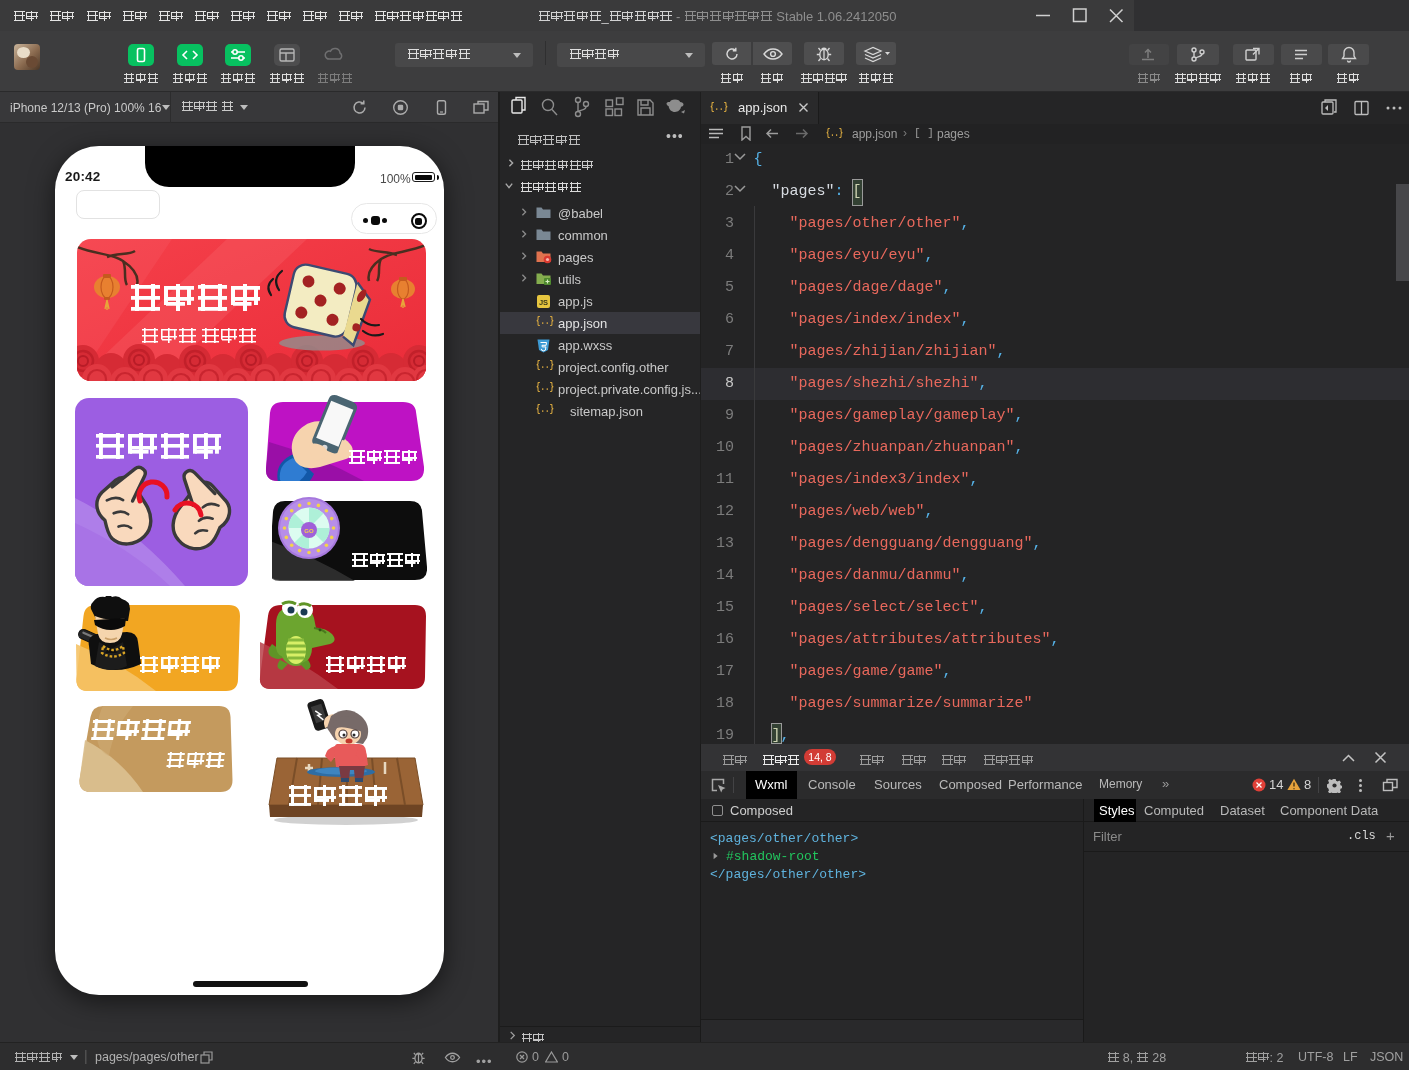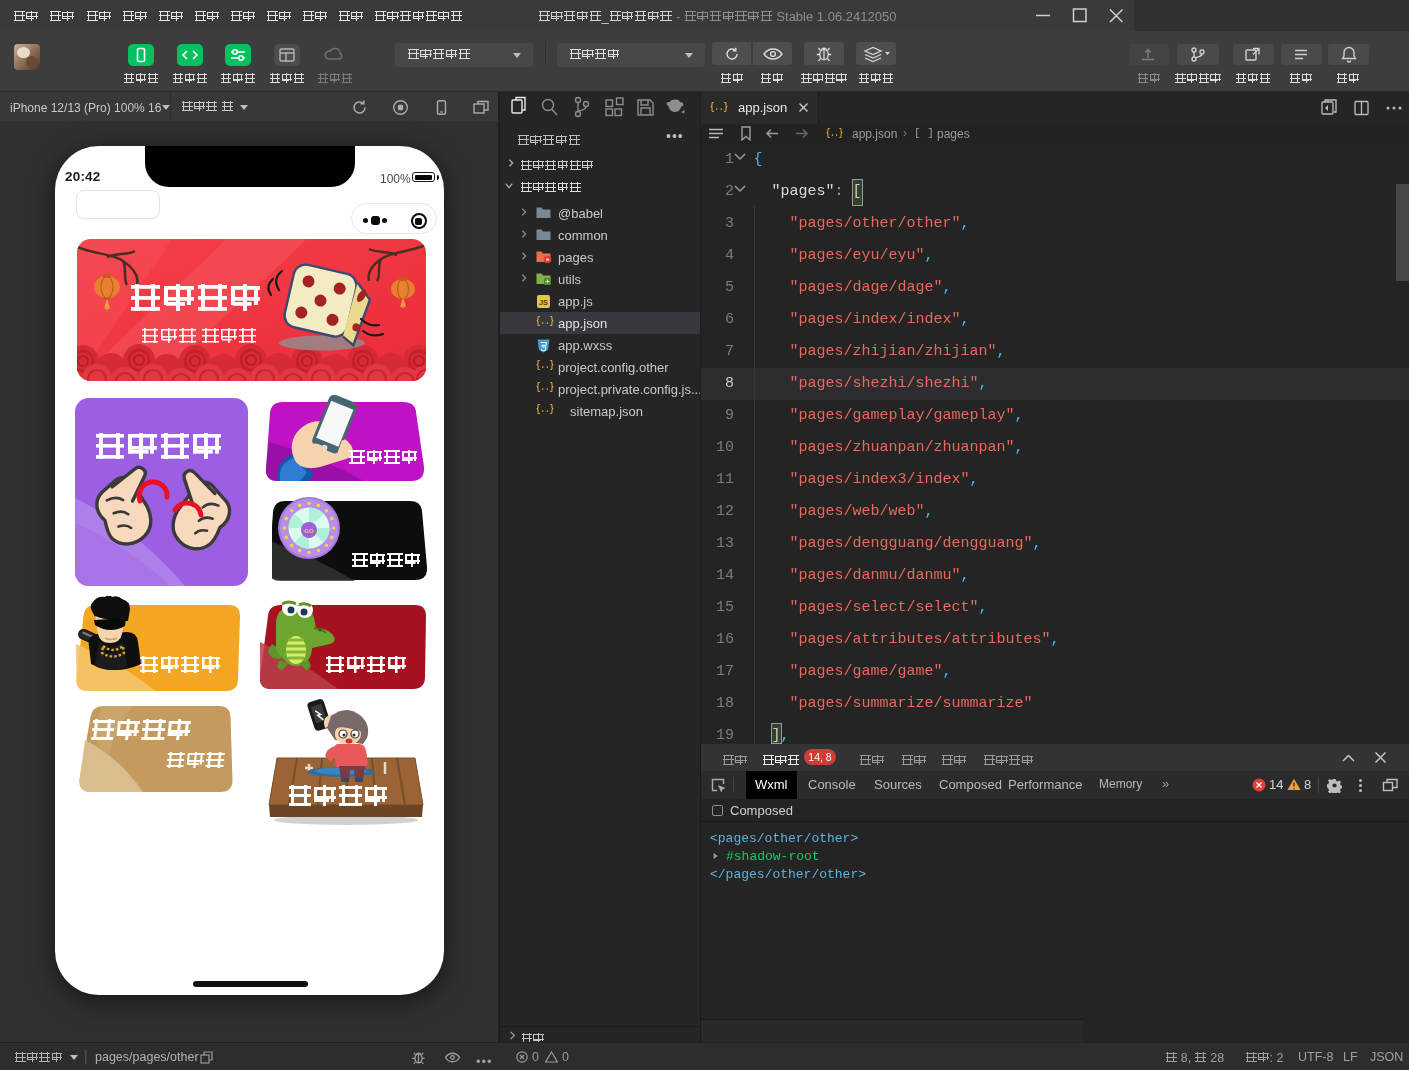--- a/index.html
+++ b/index.html
@@ -767,20 +767,32 @@
         </svg>
     <svg class="abs" style="left:681px;top:7px" width="17" height="15" viewBox="0 0 17 15">
           <rect x="1.5" y="4.5" width="9" height="8" fill="none" stroke="#bdbdbd" stroke-width="1.4"></rect>
           <path d="M5 4.5V1.5h10v8h-4" fill="none" stroke="#bdbdbd" stroke-width="1.4"></path>
         </svg>
   </div>
   <div class="abs" style="left:0;top:55px;width:709px;height:23px;border-bottom:1px solid #1a1a1a">
     <div class="abs" style="left:11px;top:6px;width:11px;height:11px;border:1px solid #8f8f8f;border-radius:2px"></div>
     <span class="abs" style="left:29px;top:4px;color:#cfcfcf;font-size:13px">Composed</span>
   </div>
+  <div class="abs" style="left:382px;top:55px;width:327px;height:243px;border-left:1px solid #1a1a1a">
+    <div class="abs" style="left:10px;top:0;width:42px;height:23px;background:#000"></div>
+    <span class="abs" style="left:15px;top:4px;color:#fff;font-size:13px">Styles</span>
+    <span class="abs" style="left:60px;top:4px;color:#b9b9b9;font-size:13px">Computed</span>
+    <span class="abs" style="left:136px;top:4px;color:#b9b9b9;font-size:13px">Dataset</span>
+    <span class="abs" style="left:196px;top:4px;color:#b9b9b9;font-size:13px">Component Data</span>
+    <div class="abs" style="left:0;top:23px;width:327px;height:30px;border-bottom:1px solid #1a1a1a">
+      <span class="abs" style="left:9px;top:7px;color:#8a8a8a;font-size:13px">Filter</span>
+      <span class="abs" style="left:263px;top:7px;color:#d8d8d8;font-size:12px;font-family:'Liberation Mono',monospace">.cls</span>
+      <span class="abs" style="left:302px;top:5px;color:#9a9a9a;font-size:15px">+</span>
+    </div>
+  </div>
   <div class="abs" style="left:0;top:87px;width:380px;font-family:'Liberation Mono',monospace;font-size:13px">
     <span class="abs" style="left:9px;top:0;color:#5fb3de">&lt;pages/other/other&gt;</span>
     <svg class="abs" style="left:11px;top:21px" width="8" height="8" viewBox="0 0 10 10">
           <path d="M2 1l5 4-5 4z" fill="#9a9a9a"></path>
         </svg>
     <span class="abs" style="left:25px;top:18px;color:#22c55e">#shadow-root</span>
     <span class="abs" style="left:9px;top:36px;color:#5fb3de">&lt;/pages/other/other&gt;</span>
   </div>
   <div class="abs" style="left:0;top:275px;width:382px;height:23px;border-top:1px solid #1a1a1a;background:#29292b"></div>
 </div>
@@ -805,21 +817,21 @@
   <div class="abs" style="left:476px;top:11px;color:#a0a0a0;font-size:13px;letter-spacing:1px">•••</div>
   <svg class="abs" style="left:516px;top:8px" width="12" height="12" viewBox="0 0 12 12">
         <circle cx="6" cy="6" r="5.2" fill="none" stroke="#9a9a9a" stroke-width="1.2"></circle>
         <path d="M4 4l4 4M8 4l-4 4" stroke="#9a9a9a" stroke-width="1.2"></path>
       </svg>
   <span class="abs" style="left:532px;top:7px;color:#9a9a9a;font-size:12.5px">0</span>
   <svg class="abs" style="left:545px;top:8px" width="13" height="12" viewBox="0 0 13 12">
         <path d="M6.5 1L12.4 11H.6z" fill="none" stroke="#9a9a9a" stroke-width="1.2"></path>
       </svg>
   <span class="abs" style="left:562px;top:7px;color:#9a9a9a;font-size:12.5px">0</span>
-  <span class="abs" style="left:1165px;top:8px;color:#a0a0a0"><span class="zh" style="font-size:12.5px"><i></i></span> 8, <span class="zh" style="font-size:12.5px"><i></i></span> 28</span>
+  <span class="abs" style="left:1107px;top:8px;color:#a0a0a0"><span class="zh" style="font-size:12.5px"><i></i></span> 8, <span class="zh" style="font-size:12.5px"><i></i></span> 28</span>
   <span class="abs" style="left:1245px;top:8px;color:#a0a0a0"><span class="zh" style="font-size:12.5px"><i></i><i></i></span>: 2</span>
   <span class="abs" style="left:1298px;top:7px;color:#a0a0a0;font-size:12.5px">UTF-8</span>
   <span class="abs" style="left:1343px;top:7px;color:#a0a0a0;font-size:12.5px">LF</span>
   <span class="abs" style="left:1370px;top:7px;color:#a0a0a0;font-size:12.5px">JSON</span>
 </div>
 
 <div class="vline" style="left:498px;top:92px;width:2px;height:950px"></div>
 <div class="vline" style="left:700px;top:92px;width:1px;height:652px"></div>
 <div class="abs" style="left:0;top:91px;width:1409px;height:1px;background:#2a2a2b"></div>
 </div>

